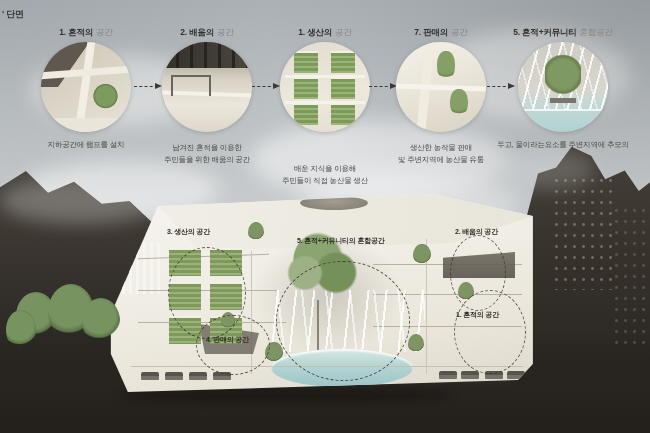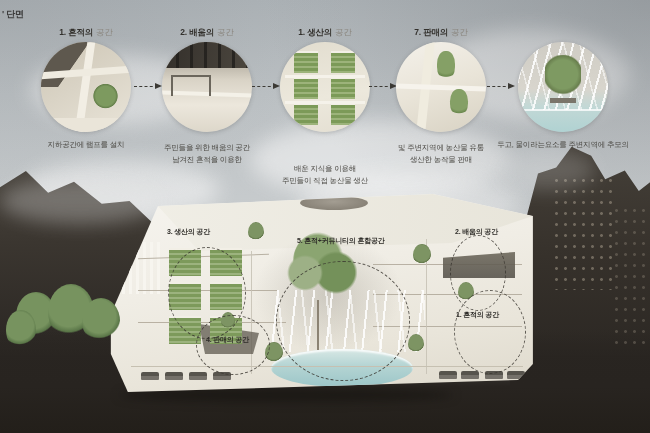--- a/index.html
+++ b/index.html
@@ -139,22 +139,22 @@
   <div class="step-title" style="left:132px;">
     <span class="st">2. 배움의</span><span class="lt">공간</span>
   </div>
   <div class="pcircle c2" style="left:162px;">
     <div class="d1"></div>
     <div class="d2"></div>
     <div class="d3"></div>
     <div class="d4"></div>
   </div>
   <div class="caption" style="left:127px;top:142px;">
+    <div>남겨진 흔적을 이용한</div>
     <div>주민들을 위한 배움의 공간</div>
-    <div>남겨진 흔적을 이용한</div>
   </div>
   <div class="arrow" style="left:252px;"></div>
 
   <div class="step-title" style="left:250px;">
     <span class="st">1. 생산의</span><span class="lt">공간</span>
   </div>
   <div class="pcircle c3" style="left:280px;">
     <div class="bed" style="left:16%;top:12%;"></div>
     <div class="bed" style="left:57%;top:12%;"></div>
     <div class="bed" style="left:16%;top:41%;"></div>
@@ -173,25 +173,28 @@
   <div class="step-title" style="left:366px;">
     <span class="st">7. 판매의</span><span class="lt">공간</span>
   </div>
   <div class="pcircle c4" style="left:396px;">
     <div class="d4"></div>
     <div class="d3"></div>
     <div class="d1"></div>
     <div class="d2"></div>
   </div>
   <div class="caption" style="left:361px;top:142px;">
+    <div>생산한 농작물 판매</div>
     <div>및 주변지역에 농산물 유통</div>
-    <div>생산한 농작물 판매</div>
   </div>
   <div class="arrow" style="left:487px;"></div>
 
+  <div class="step-title" style="left:478px;width:170px;">
+    <span class="st">5. 흔적+커뮤니티</span><span class="lt">혼합공간</span>
+  </div>
   <div class="pcircle c5" style="left:518px;">
     <div class="d1"></div>
     <div class="d3"></div>
     <div class="d2"></div>
     <div class="d4"></div>
   </div>
   <div class="caption" style="left:478px;top:139px;width:170px;">
     <div>두고, 물이라는요소를 주변지역에 추모의</div>
   </div>
 

